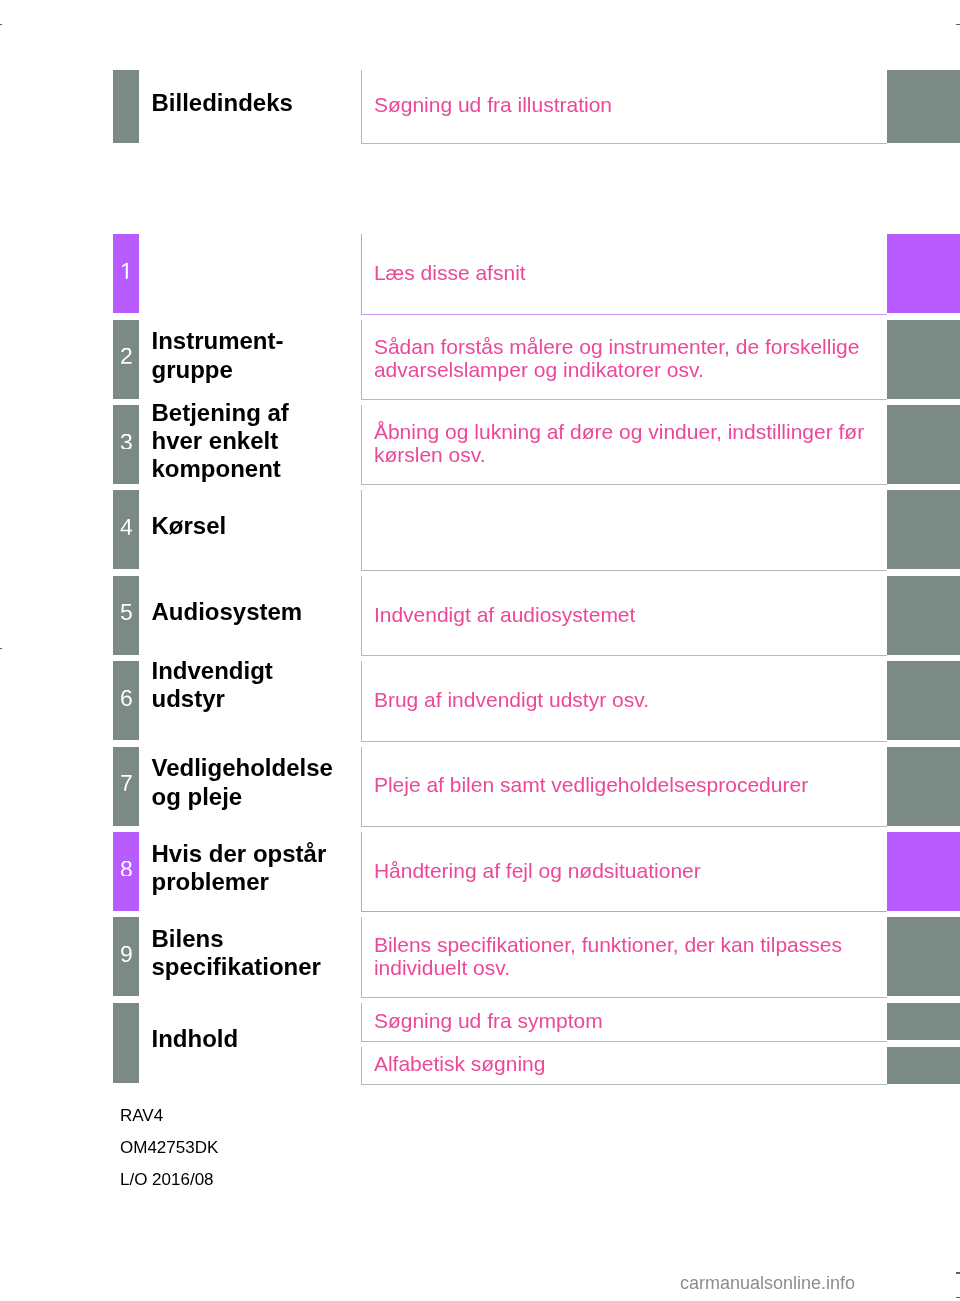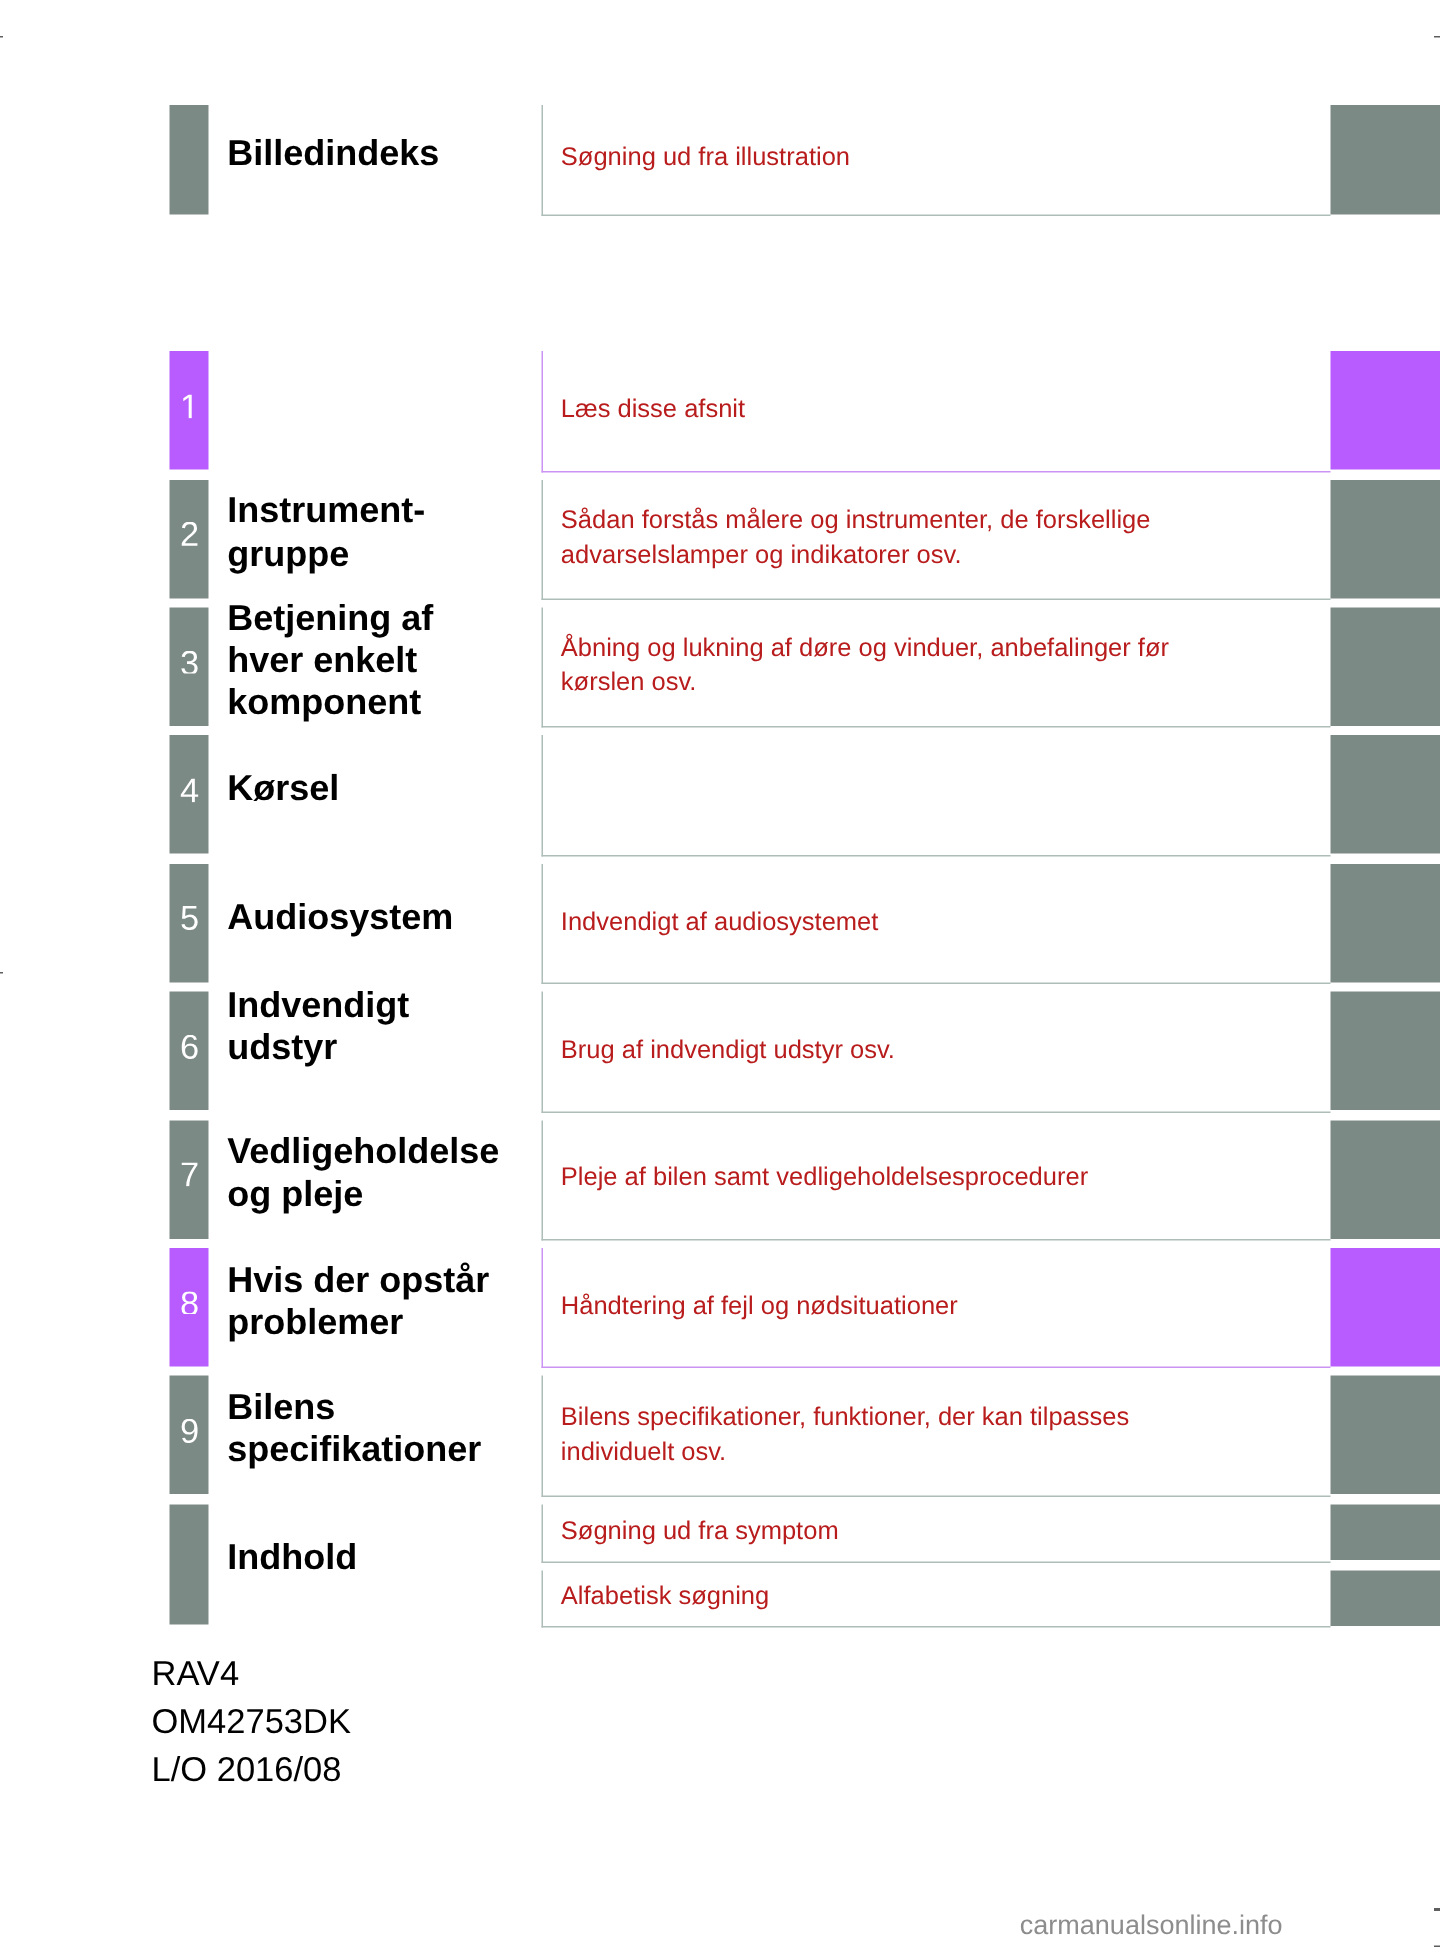--- a/index.html
+++ b/index.html
@@ -39,21 +39,21 @@
          font-size:24px;font-weight:bold;color:#000000;
          line-height:28.2px;white-space:pre-line;}
 
   
   .dbox{position:absolute;left:360.6px;width:526.8px;height:80.6px;
         box-sizing:border-box;
         border-left:1.4px solid #aebdb7;border-bottom:1.4px solid #aebdb7;}
   .dbox.head{height:74.2px;}
   .dbox.acc{border-left-color:#cb93f3;border-bottom-color:#cb93f3;}
   .dtext{position:absolute;left:373.9px;width:510px;
-         font-size:17px;line-height:23px;color:#b91c1c;white-space:pre-line;}
+         font-size:21px;line-height:23px;color:#ec4899;white-space:pre-line;}
 
   
   .y-head{top:69.8px}  .y-r1{top:234.1px} .y-r2{top:319.5px} .y-r3{top:404.9px}
   .y-r4{top:490.3px}   .y-r5{top:575.7px} .y-r6{top:661.1px} .y-r7{top:746.5px}
   .y-r8{top:831.9px}   .y-r9{top:917.3px} .y-idx{top:1002.8px}
   .y-ix1{top:1002.8px} .y-ix2{top:1046.5px}
 
   .t-head{top:88.63px} .t-r1{top:256.13px} .t-r2{top:327.43px} .t-r3{top:398.73px}
   .t-r4{top:512.33px}  .t-r5{top:597.73px} .t-r6{top:657px} .t-r7{top:754.43px}
   .t-r8{top:839.83px}  .t-r9{top:925.23px} .t-idx{top:1025.33px}
@@ -62,22 +62,22 @@
   .d-r4{top:505.69px}  .d-r5{top:602.59px} .d-r6{top:687.99px} .d-r7{top:773.39px}
   .d-r8{top:858.79px}  .d-r9{top:932.69px}
   .d-ix1{top:1008.89px}.d-ix2{top:1052.29px}
 
   .ixbox1{height:39.0px;}
   .ixbox2{height:38.4px;}
   .rtab.ix1{height:37.6px;}
   .rtab.ix2{height:37.0px;}
 
   
-  .footer{position:absolute;left:101px;top:1100.3px;
-          font-size:23px;line-height:31.7px;color:#000000;}
+  .footer{position:absolute;left:120px;top:1100.3px;
+          font-size:17px;line-height:31.7px;color:#000000;}
   .footer div{white-space:nowrap;}
   .wm{position:absolute;left:679.9px;top:1268.3px;
       font-size:18px;line-height:31px;color:#8d8d8d;white-space:nowrap;}
 </style>
 </head>
 <body>
 
 <div class="page">
 
   <div class="regmark left  rm-1"></div>
@@ -122,21 +122,21 @@
       <svg width="12.79" height="15.82" viewBox="0 0 1139 1409">
         <g transform="translate(0,1409) scale(1,-1)">
           <path d="M1049 389Q1049 194 925.0 87.0Q801 -20 571 -20Q357 -20 229.5 76.5Q102 173 78 362L264 379Q300 129 571 129Q707 129 784.5 196.0Q862 263 862 395Q862 510 773.5 574.5Q685 639 518 639H416V795H514Q662 795 743.5 859.5Q825 924 825 1038Q825 1151 758.5 1216.5Q692 1282 561 1282Q442 1282 368.5 1221.0Q295 1160 283 1049L102 1063Q122 1236 245.5 1333.0Q369 1430 563 1430Q775 1430 892.5 1331.5Q1010 1233 1010 1057Q1010 922 934.5 837.5Q859 753 715 723V719Q873 702 961.0 613.0Q1049 524 1049 389Z"></path>
         </g>
       </svg>
     </div>
   <div class="title t-r3">Betjening af
 hver enkelt
 komponent</div>
   <div class="dbox y-r3"></div>
-  <div class="dtext d-r3">Åbning og lukning af døre og vinduer, anbefalinger før
+  <div class="dtext d-r3">Åbning og lukning af døre og vinduer, indstillinger før
 kørslen osv.</div>
   <div class="rtab gray y-r3"></div>
 
   <div class="tab gray y-r4">
       <svg width="12.79" height="15.82" viewBox="0 0 1139 1409">
         <g transform="translate(0,1409) scale(1,-1)">
           <path d="M881 319V0H711V319H47V459L692 1409H881V461H1079V319ZM711 1206Q709 1200 683.0 1153.0Q657 1106 644 1087L283 555L229 481L213 461H711Z"></path>
         </g>
       </svg>
     </div>

